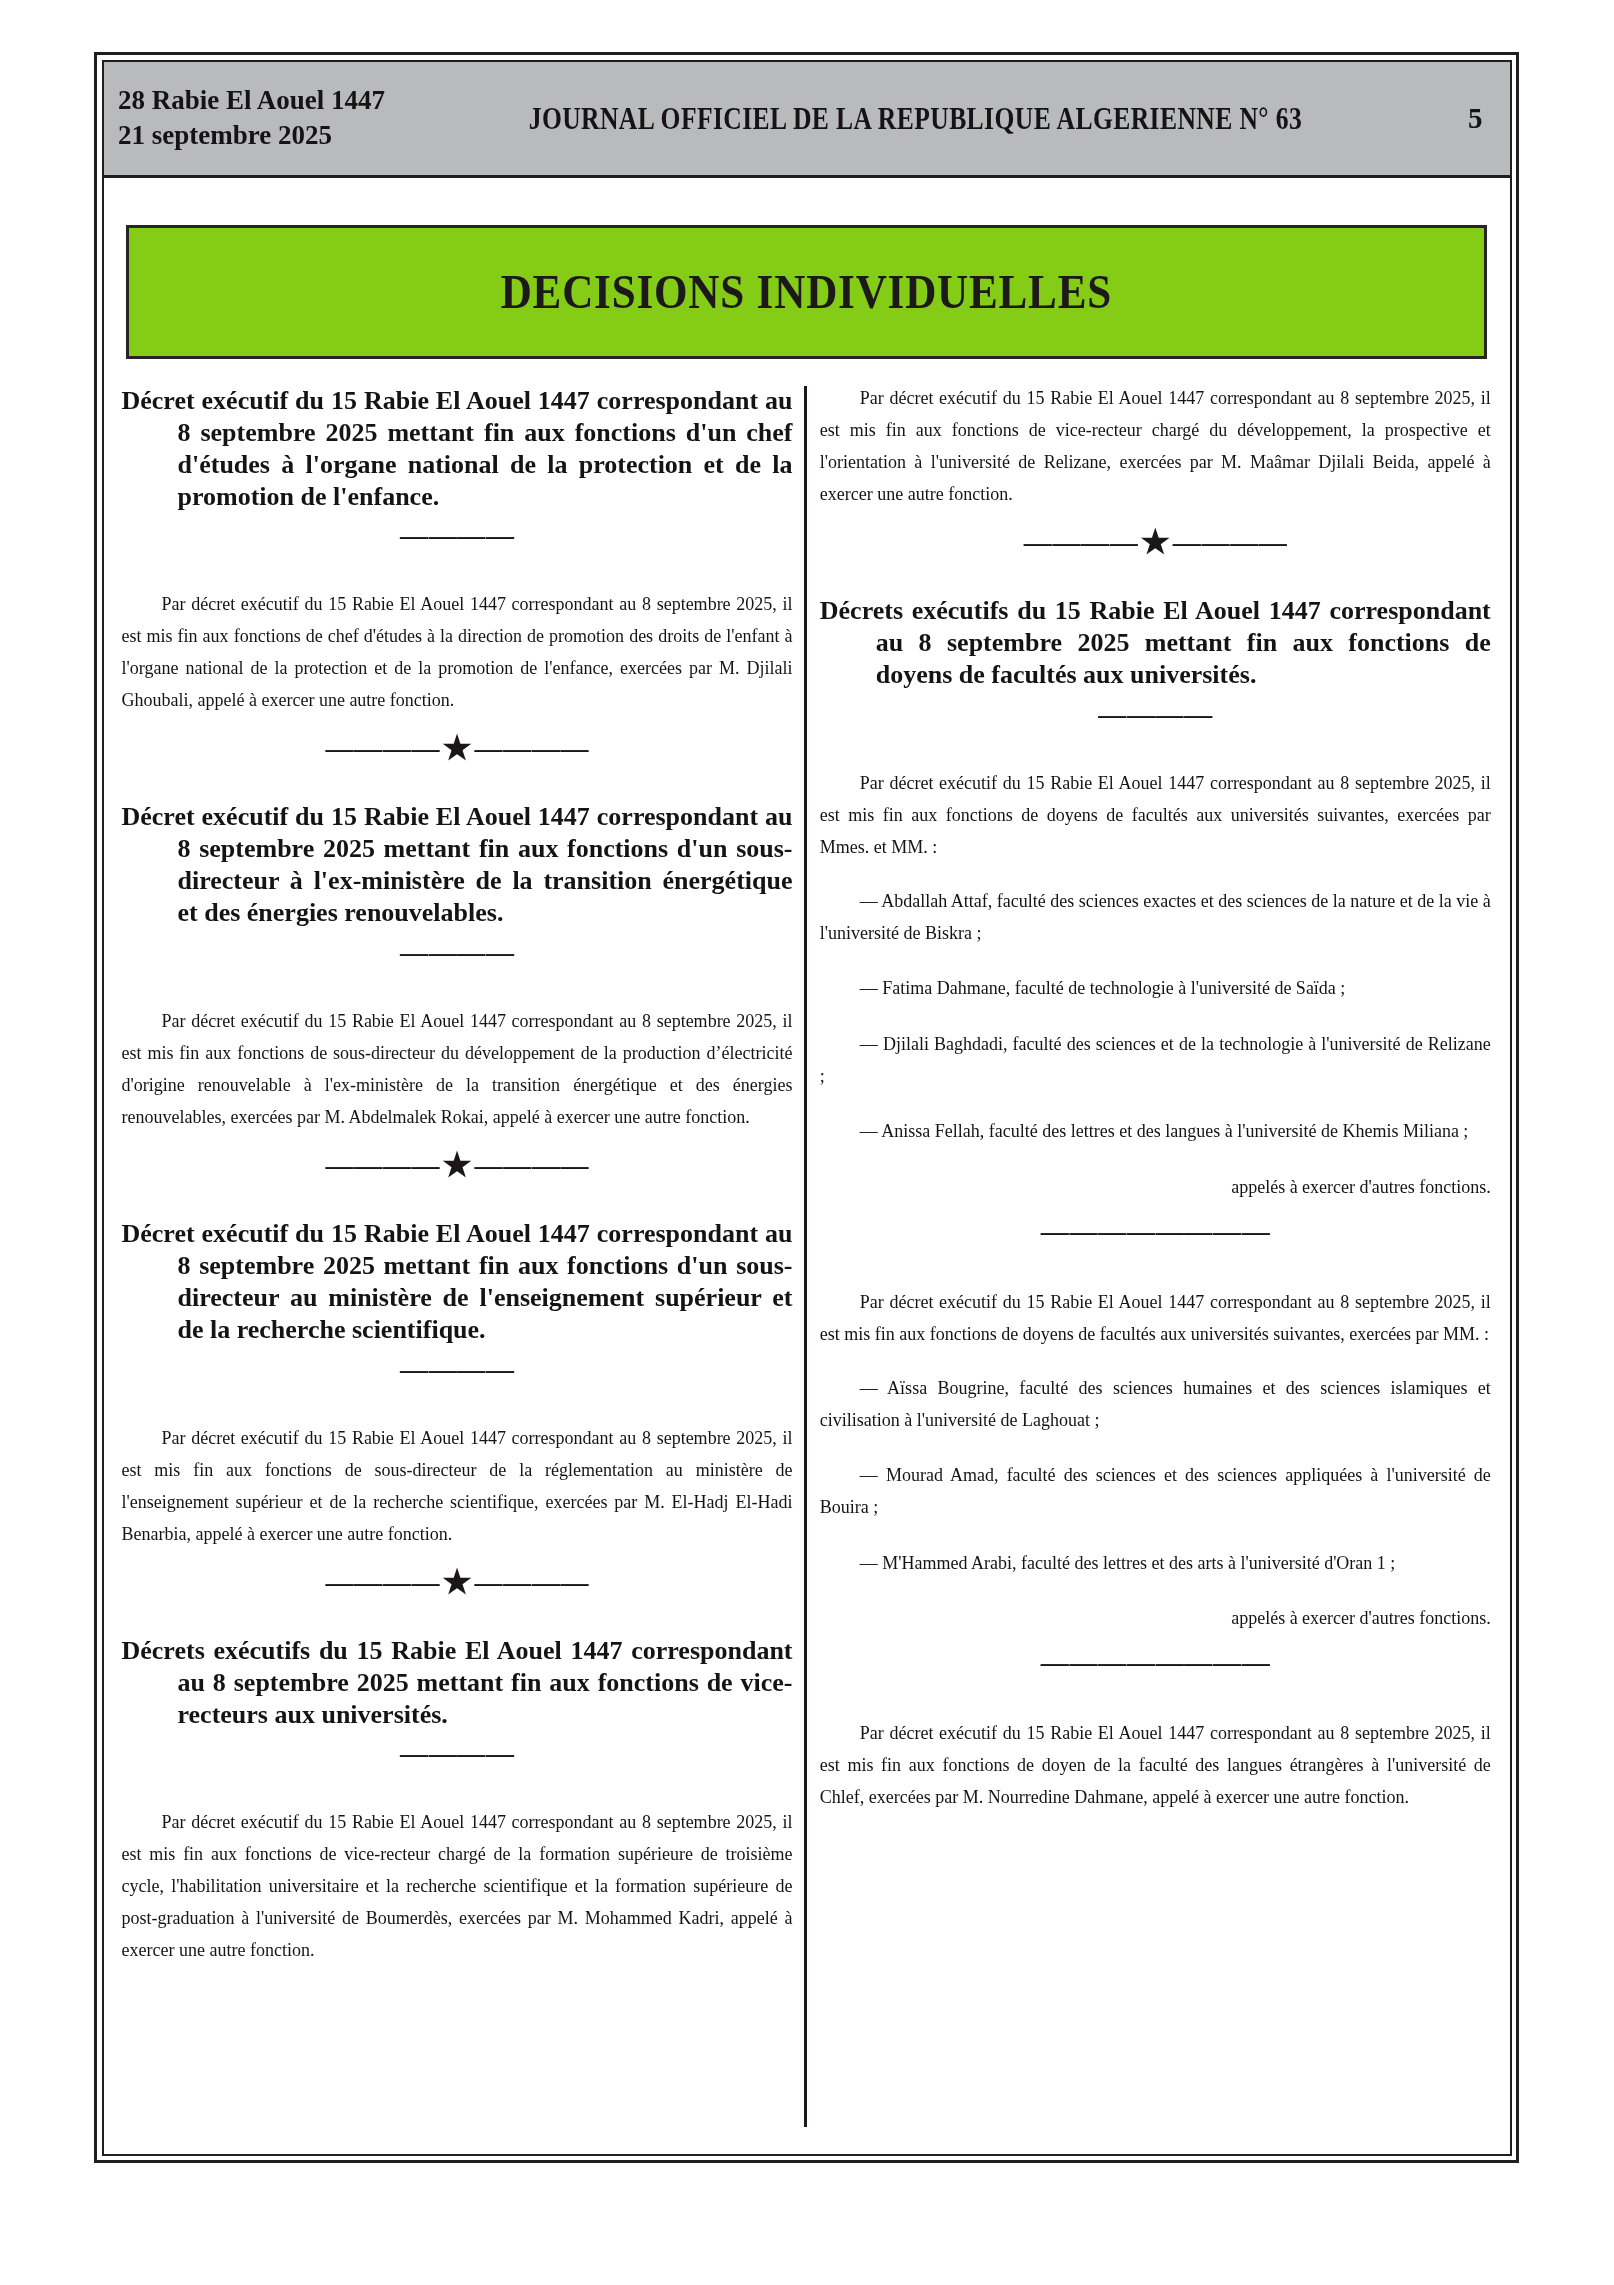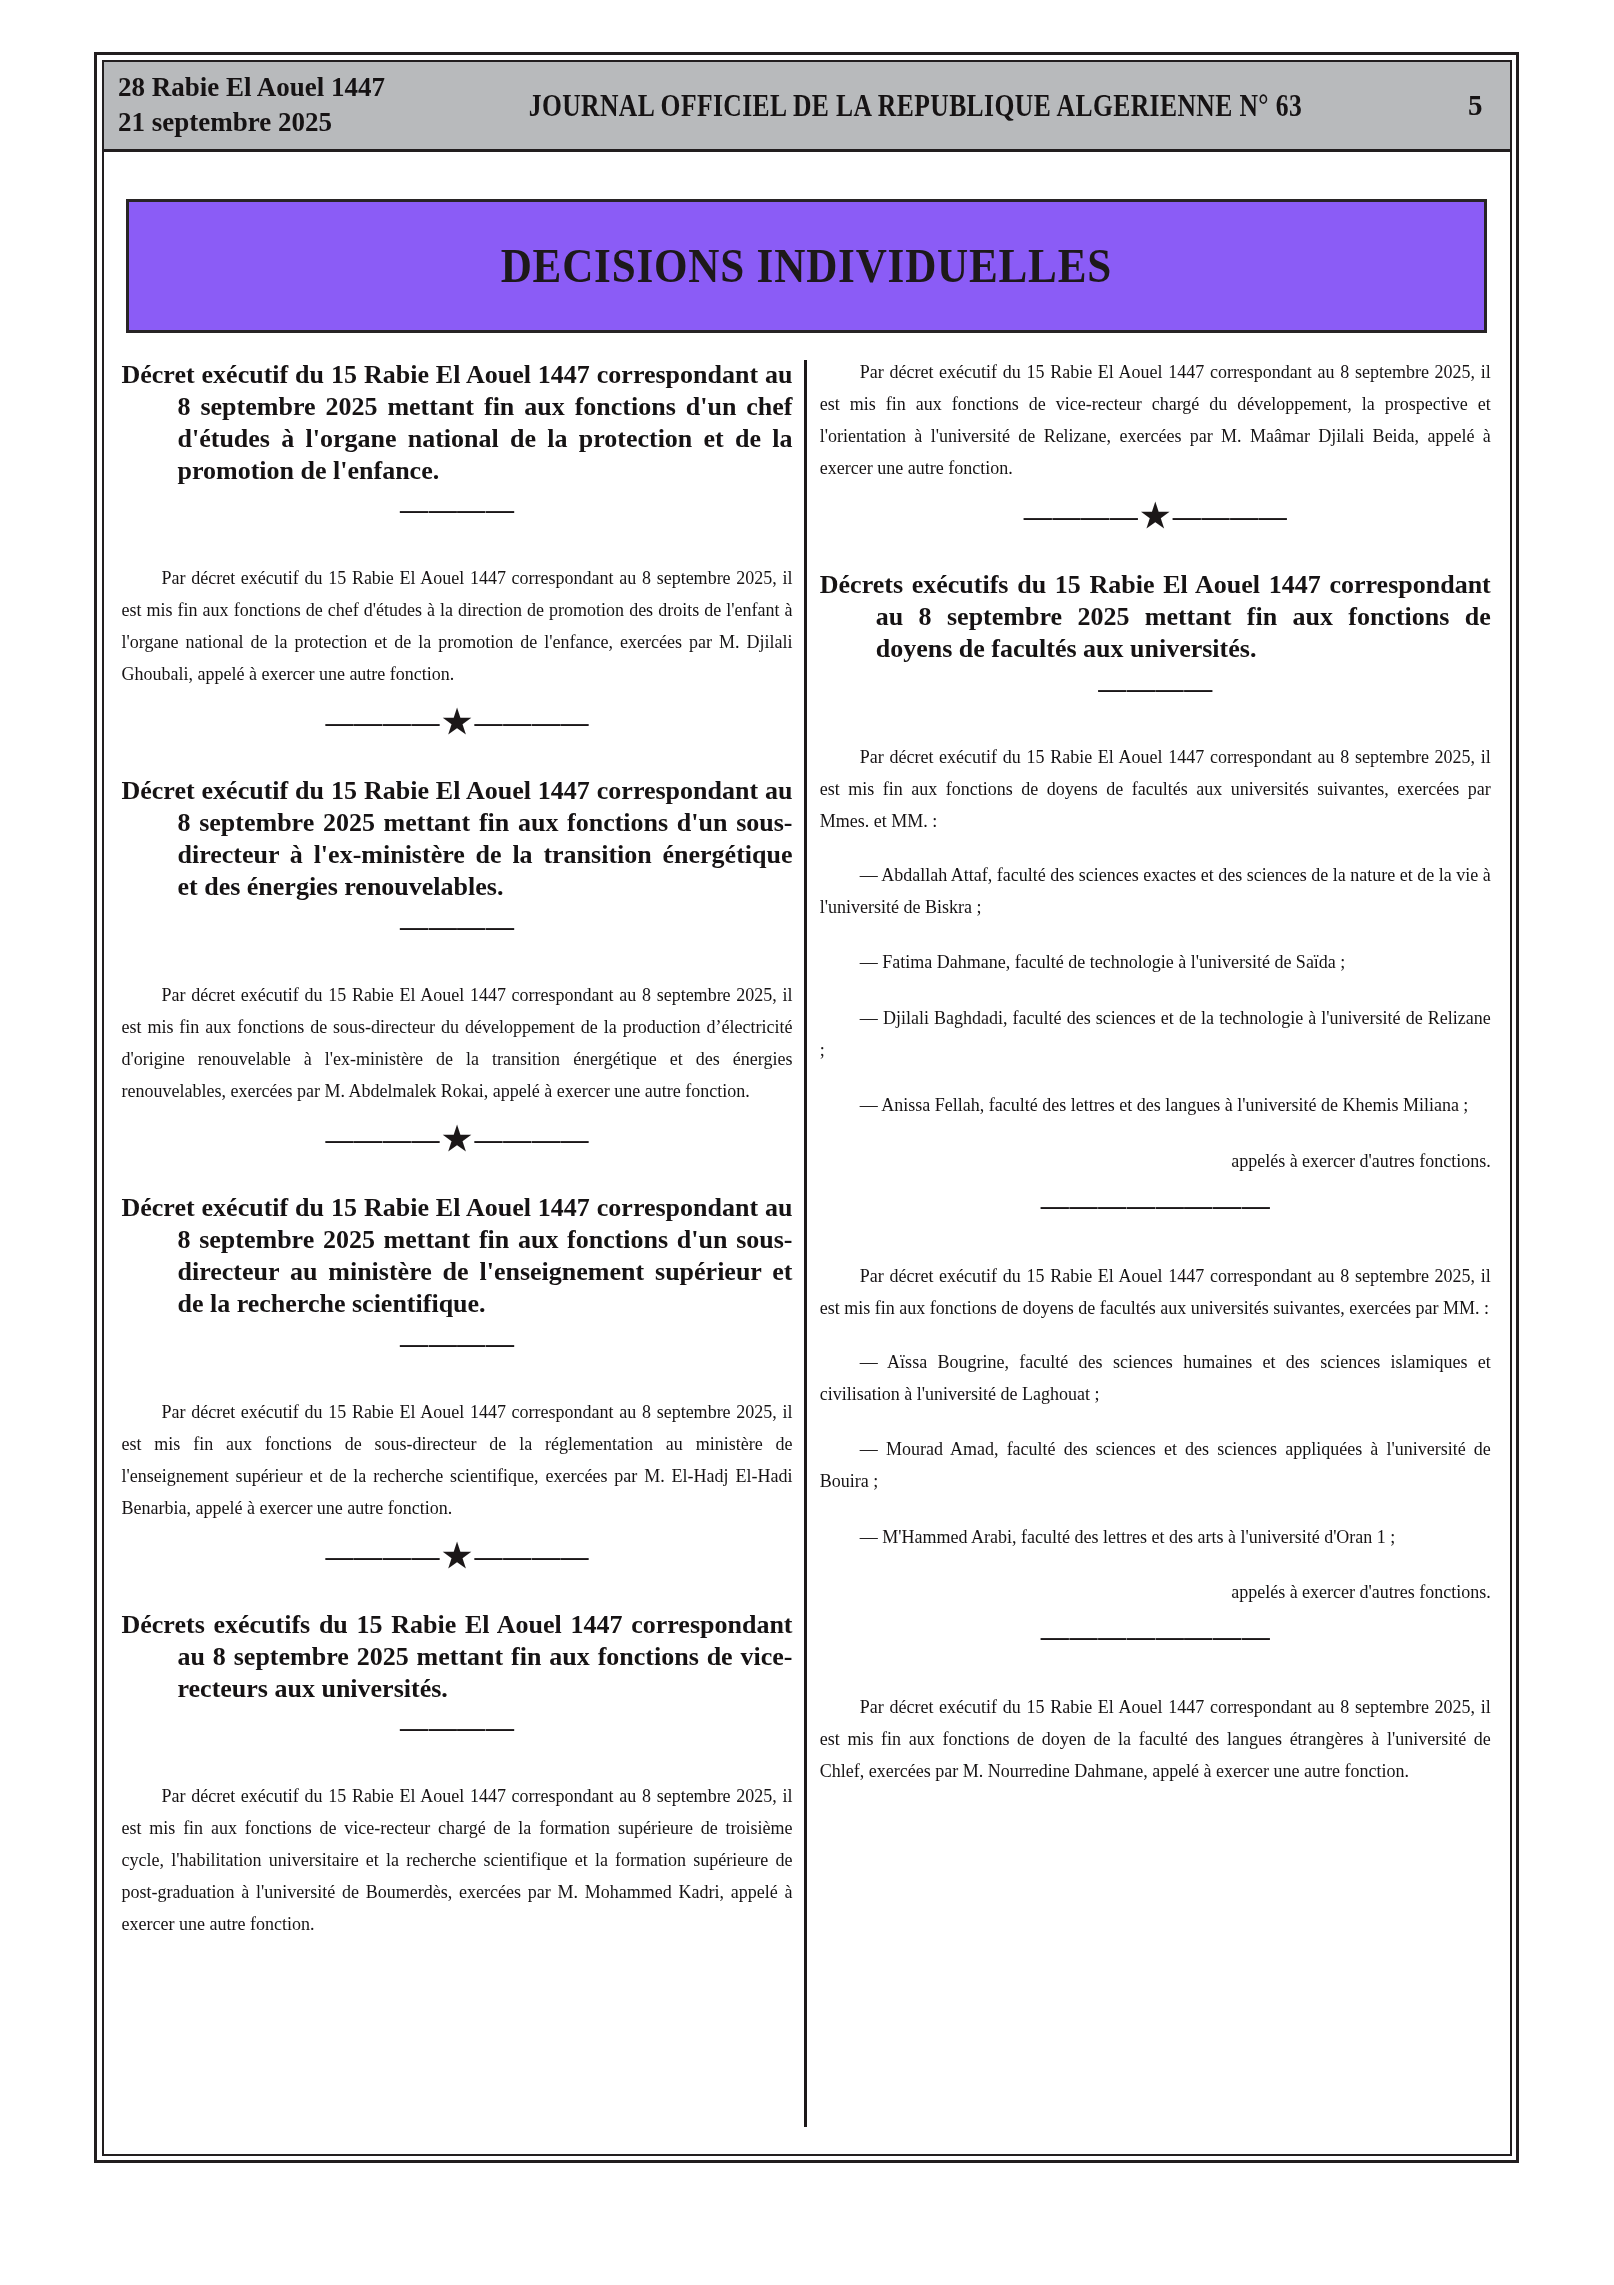--- a/index.html
+++ b/index.html
@@ -35,21 +35,21 @@
     border: 2.7px solid #221e1f;
     overflow: hidden;
     display: flex;
     flex-direction: column;
     background: #ffffff;
   }
 
   
   .jo-header {
     flex: 0 0 auto;
-    height: 90px;
+    height: 116px;
     box-sizing: border-box;
     background: #b8babc;
     border-bottom: 3.6px solid #221e1f;
     display: flex;
     align-items: center;
     padding: 3.6px 27px 3.6px 14.5px;
   }
   .jo-dates {
     font-weight: bold;
     font-size: 27px;
@@ -75,21 +75,21 @@
     margin-left: 22px;
   }
 
   
   .banner {
     flex: 0 0 auto;
     margin: 47px 22.6px 0 22.6px;
     height: 134px;
     box-sizing: border-box;
     border: 3.6px solid #282425;
-    background: #8b5cf6;
+    background: #84cc16;
     display: flex;
     align-items: center;
     justify-content: center;
   }
   .banner-title {
     font-weight: bold;
     font-size: 49px;
     letter-spacing: 0.9px;
     display: inline-block;
     transform: scaleX(0.88);

